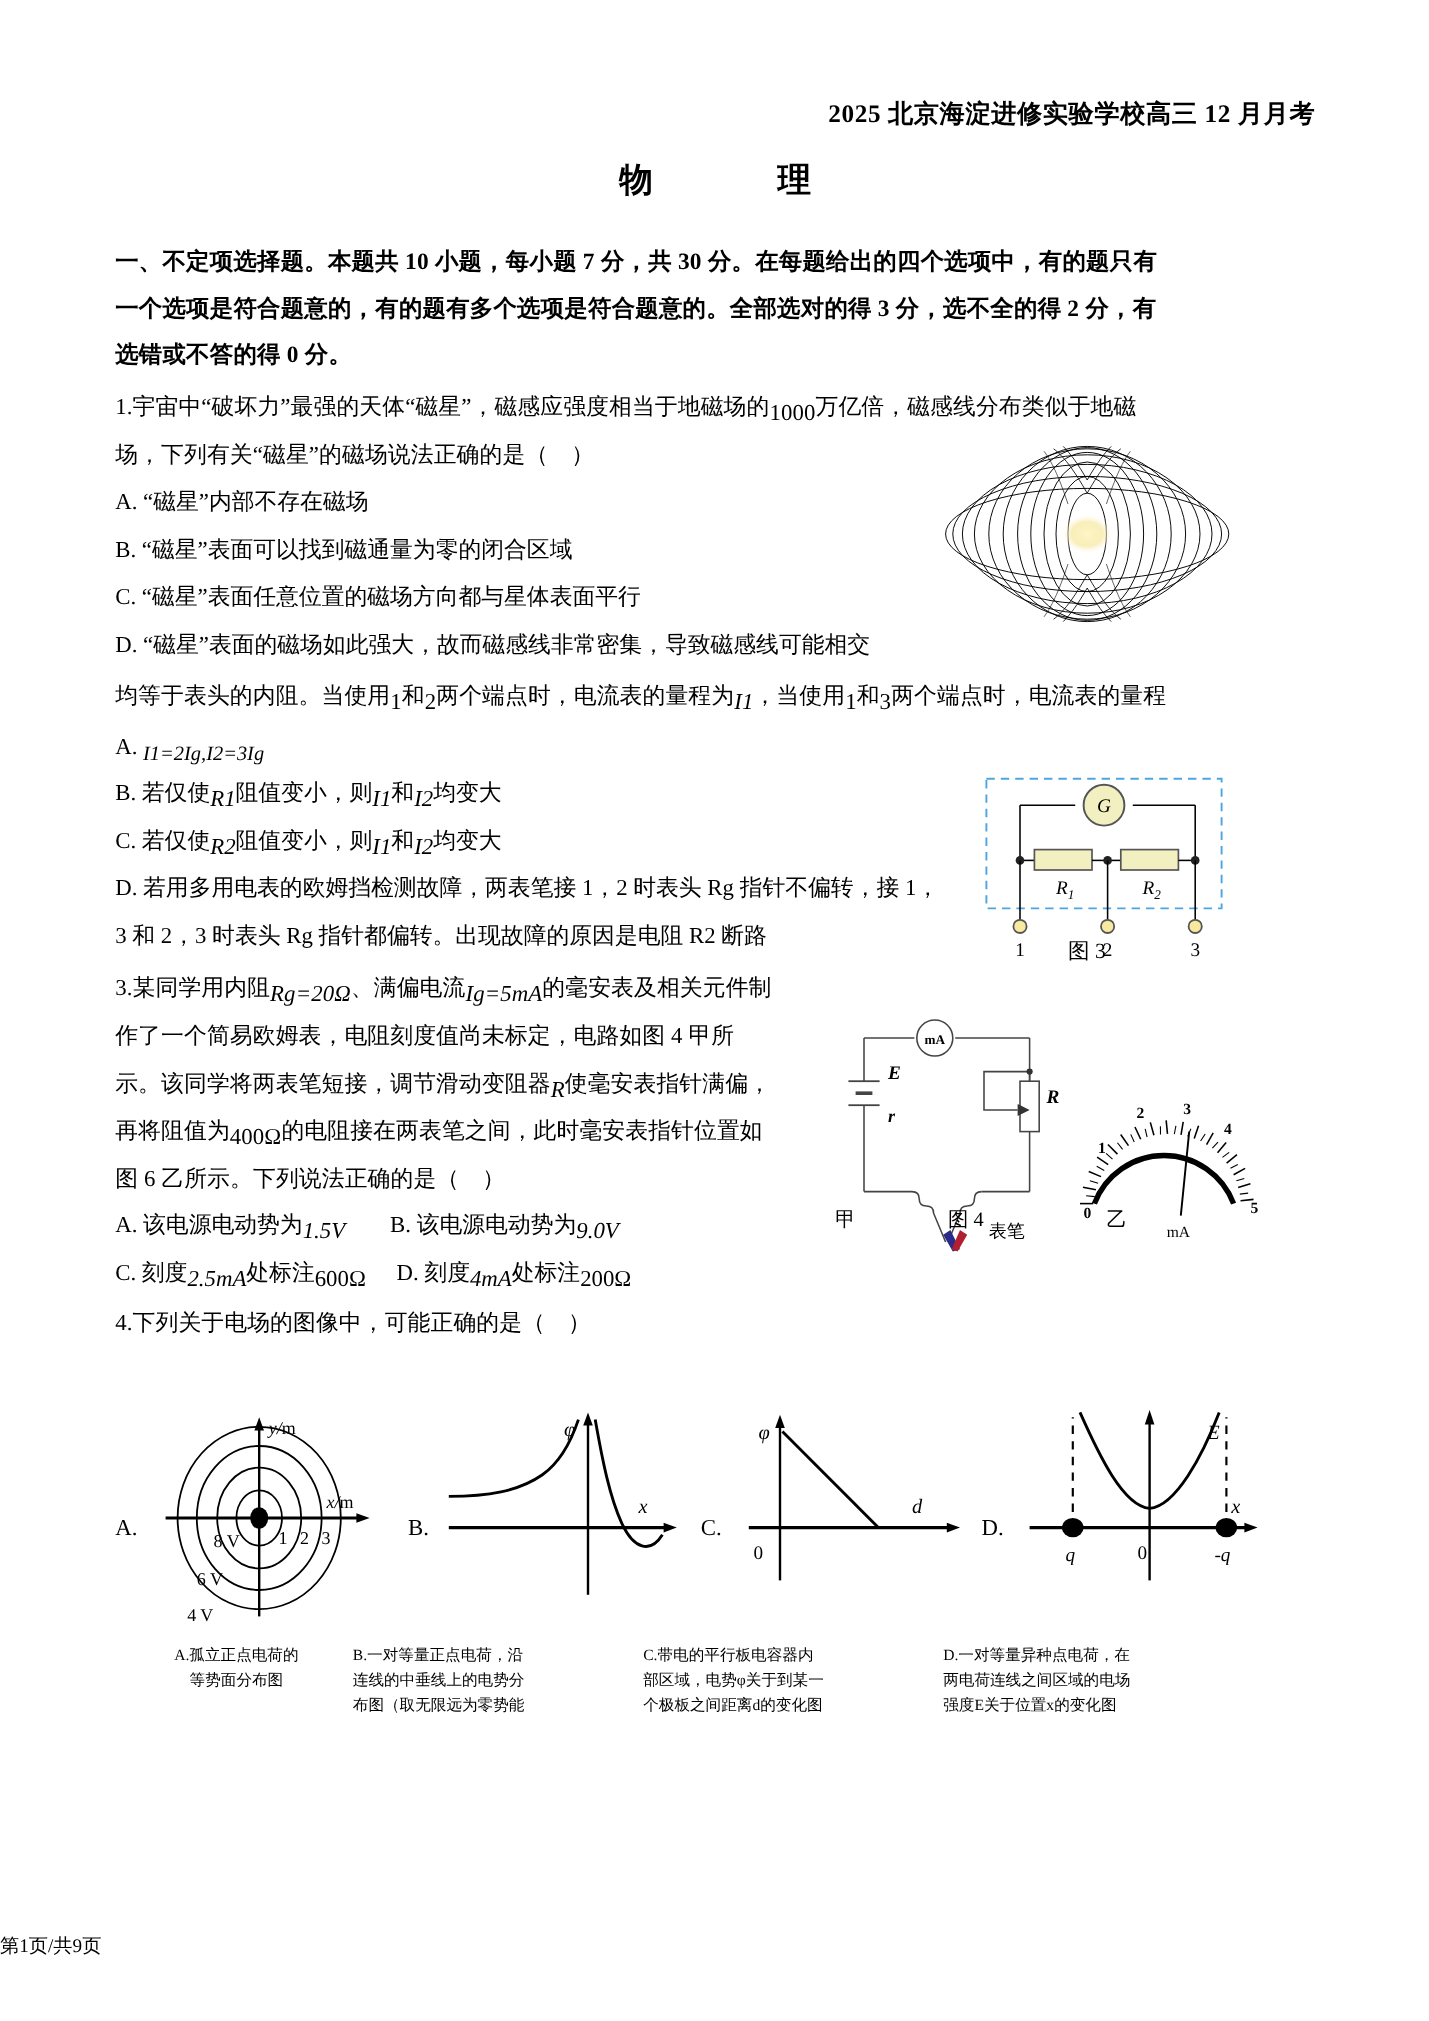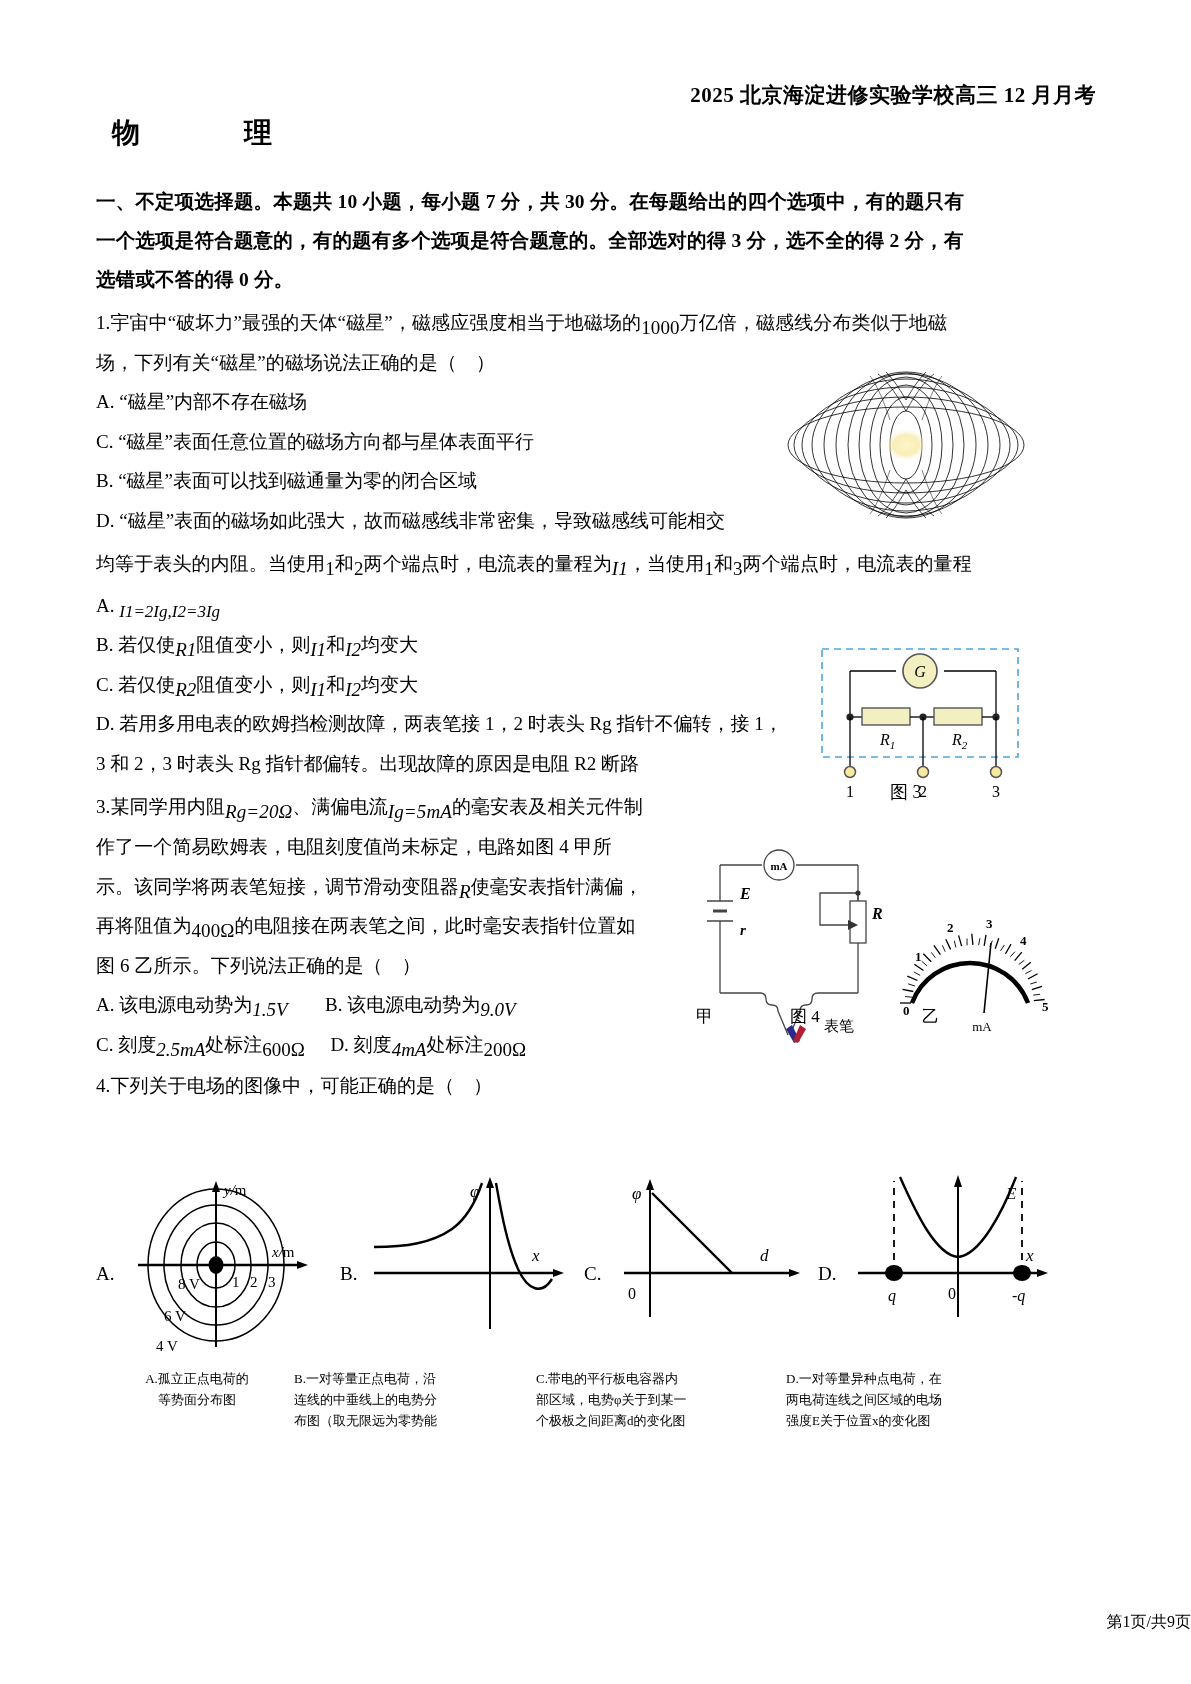--- a/index.html
+++ b/index.html
@@ -29,23 +29,24 @@
   
   .doc-title {
     text-align: right;
     font-size: 21px;
     font-weight: bold;
     letter-spacing: 0.5px;
     margin-top: 82px;
     line-height: 1.3;
   }
   .doc-subtitle {
+    text-align: center;
     font-size: 28px;
     font-weight: bold;
-    margin-top: 5px;
+    margin-top: 22px;
     letter-spacing: 16px;
     padding-left: 16px;
   }
 
   
   .intro {
     margin-top: 30px;
     font-size: 19.5px;
     font-weight: bold;
     line-height: 2.0;
@@ -143,21 +144,21 @@
     font-size: 13px;
     line-height: 1.62;
   }
 
   
   .footer {
     position: absolute;
     left: 0;
     top: 1612px;
     width: 1191px;
-    text-align: right;
+    text-align: left;
     font-size: 16px;
   }
 
   svg { display: block; overflow: visible; }
   .stk { fill: none; stroke: #000; stroke-width: 1.3; }
 </style>
 </head>
 <body>
 
 <div class="page">
@@ -170,22 +171,22 @@
     <div class="intro">
       <div>一、不定项选择题。本题共 10 小题，每小题 7 分，共 30 分。在每题给出的四个选项中，有的题只有</div>
       <div>一个选项是符合题意的，有的题有多个选项是符合题意的。全部选对的得 3 分，选不全的得 2 分，有</div>
       <div>选错或不答的得 0 分。</div>
     </div>
 
     <div class="qblock">
       <div class="qline"><span>1.宇宙中“破坏力”最强的天体“磁星”，磁感应强度相当于地磁场的</span><span class="lowr">1000</span><span>万亿倍，磁感线分布类似于地磁</span></div>
       <div class="qline">场，下列有关“磁星”的磁场说法正确的是（　）</div>
       <div class="opt">A. “磁星”内部不存在磁场</div>
+      <div class="opt">B. “磁星”表面可以找到磁通量为零的闭合区域</div>
       <div class="opt">C. “磁星”表面任意位置的磁场方向都与星体表面平行</div>
-      <div class="opt">B. “磁星”表面可以找到磁通量为零的闭合区域</div>
       <div class="opt">D. “磁星”表面的磁场如此强大，故而磁感线非常密集，导致磁感线可能相交</div>
     </div>
 
     <div class="qblock">
       <div class="qline" style="width:880px"><span>均等于表头的内阻。当使用</span><span class="lowr">1</span><span>和</span><span class="lowr">2</span><span>两个端点时，电流表的量程为</span><span class="low">I1</span><span>，当使用</span><span class="lowr">1</span><span>和</span><span class="lowr">3</span><span>两个端点时，电流表的量程</span></div>
 
       <div class="opt" style="margin-top:2px"><span>A.</span>&nbsp;<span class="low it" style="font-size:17px">I1=2Ig,I2=3Ig</span></div>
       <div class="opt"><span>B. 若仅使</span><span class="low">R1</span><span>阻值变小，则</span><span class="low">I1</span><span>和</span><span class="low">I2</span><span>均变大</span></div>
       <div class="opt"><span>C. 若仅使</span><span class="low">R2</span><span>阻值变小，则</span><span class="low">I1</span><span>和</span><span class="low">I2</span><span>均变大</span></div>
       <div class="opt">D. 若用多用电表的欧姆挡检测故障，两表笔接 1，2 时表头 Rg 指针不偏转，接 1，</div>

